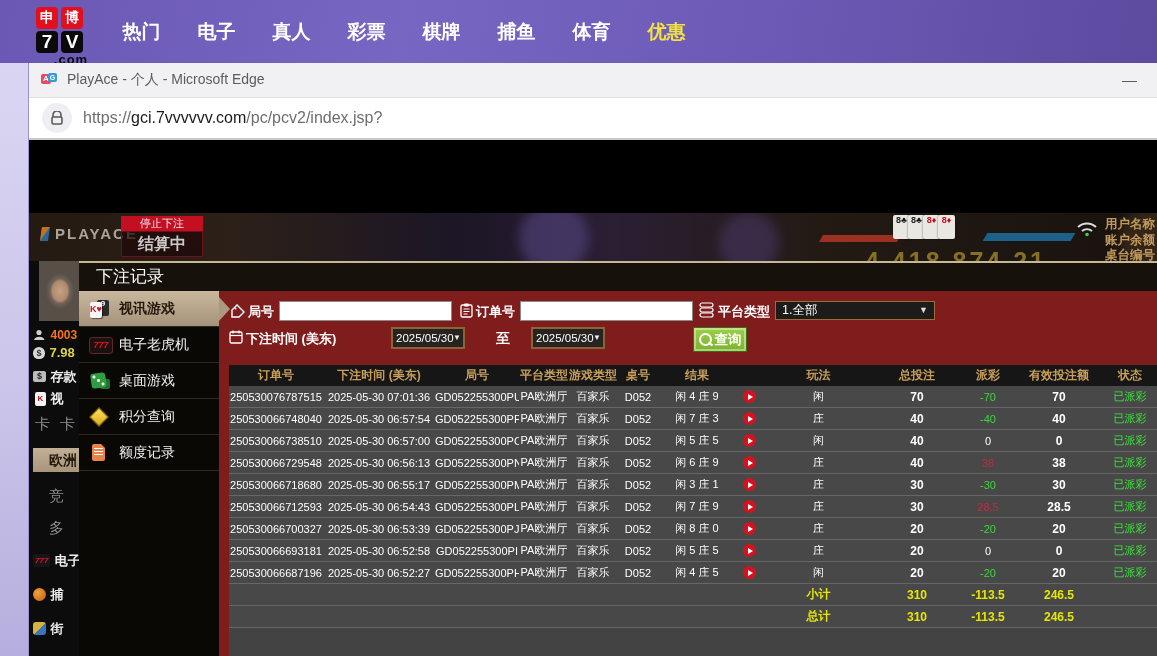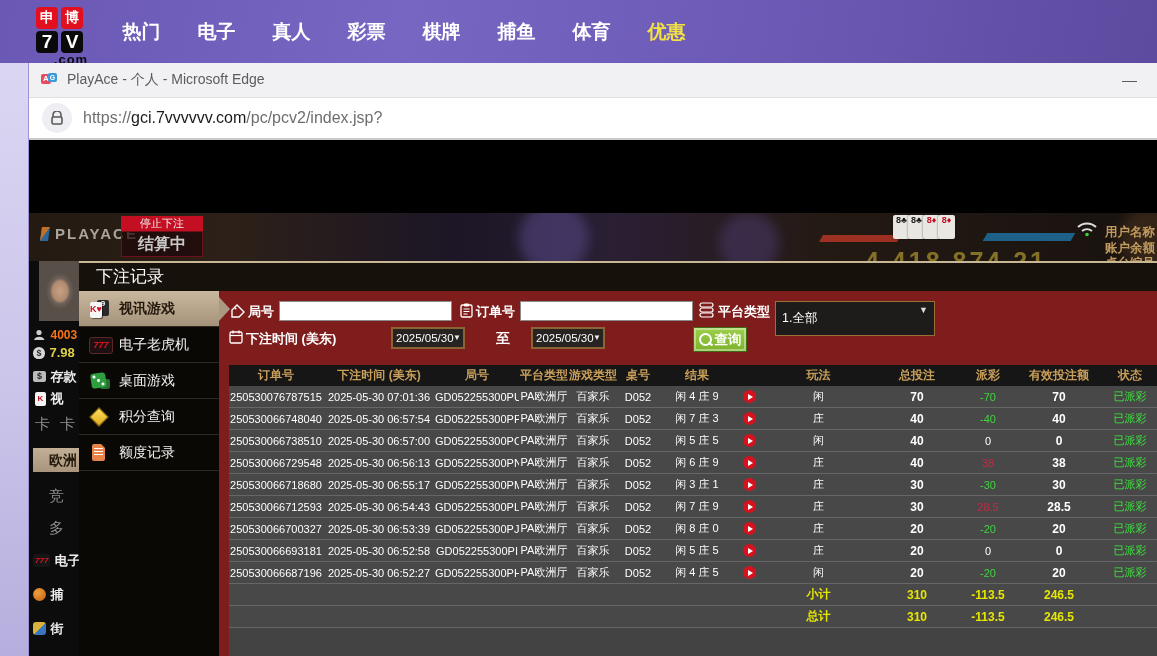--- a/index.html
+++ b/index.html
@@ -58,21 +58,21 @@
   .settling{background:rgba(30,8,8,.72);border:1px solid #6d1018;color:#c9c9c9;font-size:16px;
     font-weight:bold;text-align:center;height:24px;line-height:24px;}
   .bar-red{position:absolute;left:792px;top:22px;width:78px;height:7px;background:#b03526;transform:skewX(-30deg);opacity:.85;}
   .bar-blue{position:absolute;left:956px;top:20px;width:88px;height:8px;background:#1f6e9e;transform:skewX(-30deg);opacity:.85;}
   .cards{position:absolute;left:866px;top:2px;display:flex;}
   .pcard{width:17px;height:24px;background:#e9e7e2;border-radius:2px;margin-left:-2px;
     font-size:9px;font-weight:bold;text-align:center;line-height:11px;box-shadow:0 0 2px rgba(0,0,0,.6);}
   .pcard.black{color:#1a1a1a;} .pcard.red{color:#c21022;}
   .bignum{position:absolute;left:836px;top:34px;color:#8f7b28;font-size:25px;font-weight:bold;letter-spacing:3px;opacity:.9;}
   .wifi{position:absolute;left:1046px;top:6px;}
-  .binfo{position:absolute;left:1076px;top:12px;color:#c09a5d;font-size:12.5px;font-weight:bold;line-height:15.5px;white-space:nowrap;}
+  .binfo{position:absolute;left:1076px;top:4px;color:#c09a5d;font-size:12.5px;font-weight:bold;line-height:15.5px;white-space:nowrap;}
 
   
   .under{position:absolute;left:0;top:121px;width:52px;bottom:0;z-index:1;background:#0c0c0c;}
   .uf{position:absolute;white-space:nowrap;}
   .avatar{left:10px;top:0;width:42px;height:60px;background:
     radial-gradient(ellipse 14px 18px at 21px 30px,#c7a183 0%,#b08a6c 55%,#6f625a 70%,#585048 100%);}
   .uf-num{color:#f97316;font-size:12px;font-weight:bold;}
   .uf-gold{color:#ded049;font-size:13px;font-weight:bold;}
   .uf-white{color:#eee;font-size:13px;font-weight:bold;}
   .uf-gray{color:#8d8d8d;font-size:15px;}
@@ -120,21 +120,21 @@
     box-shadow:0 3px 0 #fff,0 6px 0 #fff;}
   .ic-doc::after{content:"";position:absolute;right:0;top:0;border-left:4px solid transparent;border-top:4px solid #14100a;}
 
   
   .content{position:absolute;left:140px;top:0;right:0;bottom:0;background:#7f1d1d;}
   .flabel{position:absolute;color:#fff;font-size:13px;font-weight:bold;white-space:nowrap;}
   .ficon{position:absolute;}
   .text-input{position:absolute;width:163px;height:18px;background:#fff;border:1px solid #8a8a8a;
     font-size:12px;padding:0 4px;}
   .select-box{position:absolute;width:146px;height:17px;background:#1d1c1a;border:1px solid #9a6f35;
-    color:#fff;font-size:12.5px;line-height:17px;padding:8px 6px;cursor:pointer;}
+    color:#fff;font-size:12.5px;line-height:17px;padding:0 6px;cursor:pointer;}
   .select-box .arr{position:absolute;right:6px;top:0;color:#ddd;font-size:9px;line-height:17px;}
   .date-box{position:absolute;width:64px;height:18px;background:#262320;border:2px solid #8a6434;
     color:#fff;font-size:11.5px;line-height:18px;padding:0 3px;cursor:pointer;}
   .date-box .arr{position:absolute;right:2px;top:0;color:#eee;font-size:8px;line-height:18px;}
   .search-btn{position:absolute;width:52px;height:23px;background:linear-gradient(180deg,#9ccf4a,#7cb22c);
     border:1px solid #3f6b12;box-shadow:inset 0 0 0 2px rgba(255,255,255,.38);color:#fff;
     font-size:13.5px;font-weight:bold;display:flex;align-items:center;justify-content:center;gap:3px;cursor:pointer;}
   .mag{width:9px;height:9px;border:2px solid #fff;border-radius:50%;position:relative;flex:0 0 9px;}
   .mag::after{content:"";position:absolute;left:7px;top:8px;width:5px;height:2px;background:#fff;transform:rotate(35deg);}
 

